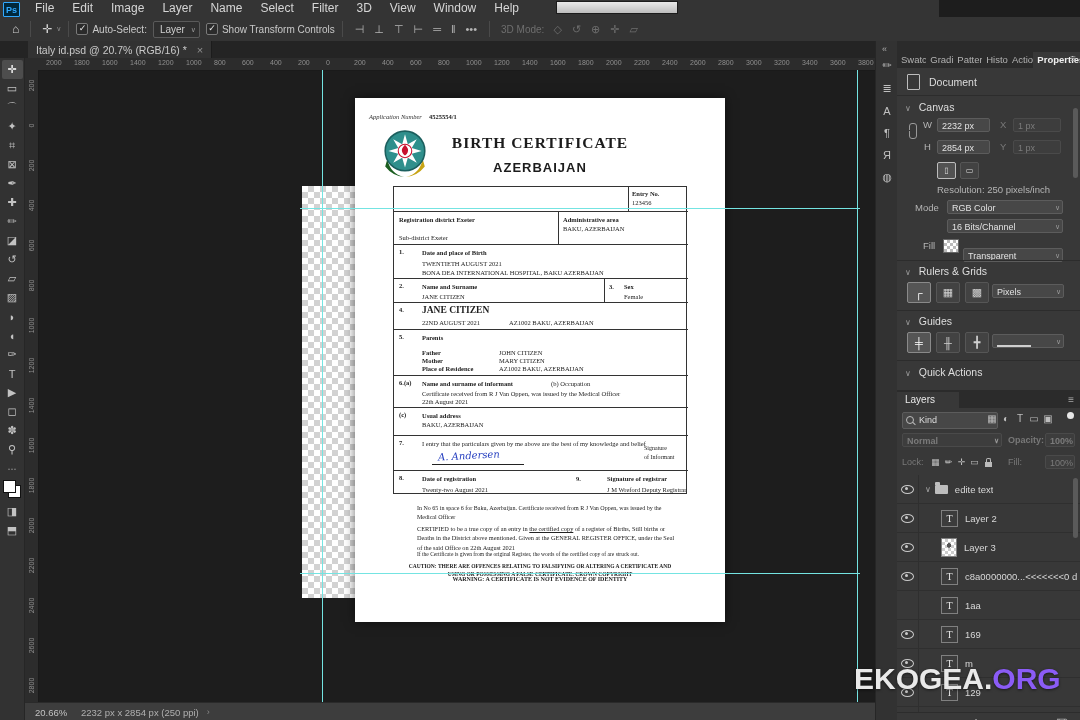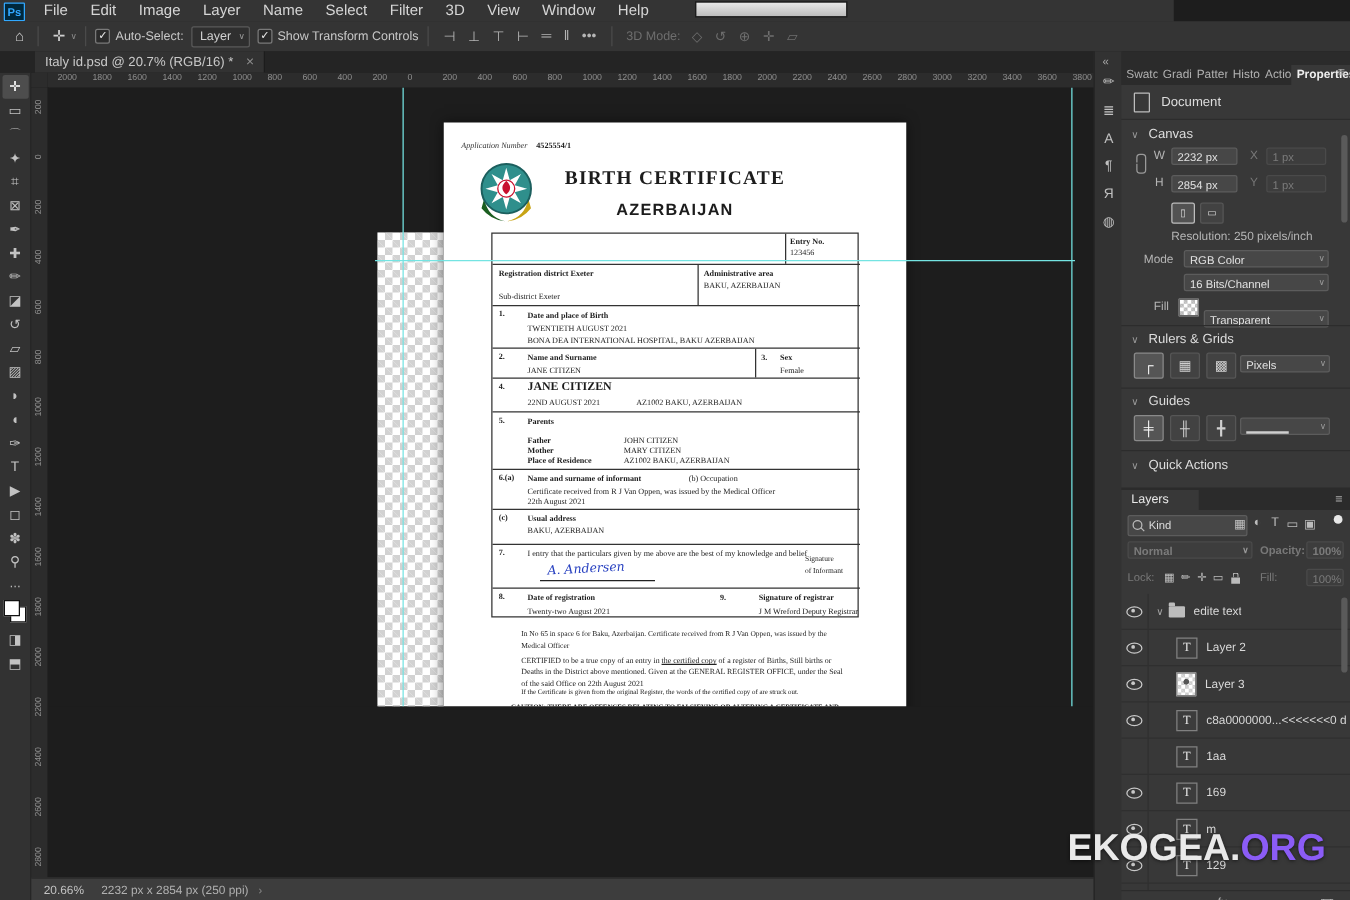--- a/index.html
+++ b/index.html
@@ -43,21 +43,21 @@
   #swatches .bg{position:absolute;right:0;bottom:0;width:11px;height:11px;background:#fff;border:1px solid #111;}
 
   
   #ruler-corner{left:25px;top:58px;width:13px;height:12px;background:#2c2c2c;border-right:1px solid #1a1a1a;border-bottom:1px solid #1a1a1a;z-index:4;}
   #ruler-top{left:38px;top:58px;width:837px;height:12px;background:#2c2c2c;border-bottom:1px solid #1a1a1a;z-index:4;overflow:hidden;}
   .rt-label{position:absolute;top:1px;color:#8f8f8f;font-size:7px;}
   #ruler-left{left:25px;top:70px;width:13px;height:632px;background:#2c2c2c;border-right:1px solid #1a1a1a;z-index:4;overflow:hidden;}
   .rl-label{position:absolute;left:-7px;color:#8f8f8f;font-size:7px;transform:rotate(-90deg);width:26px;text-align:center;}
 
   
-  #canvas{left:38px;top:70px;width:837px;height:495px;background:#1d1d1d;overflow:hidden;}
+  #canvas{left:38px;top:70px;width:837px;height:632px;background:#1d1d1d;overflow:hidden;}
   #checker{left:264px;top:116px;width:53px;height:412px;
     background-color:#fff;
     background-image:linear-gradient(45deg,#d2d2d2 25%,transparent 25%,transparent 75%,#d2d2d2 75%),
                      linear-gradient(45deg,#d2d2d2 25%,transparent 25%,transparent 75%,#d2d2d2 75%);
     background-size:12px 12px;background-position:0 0,6px 6px;}
   .guide-v{width:1px;background:#74e4e2;z-index:8;position:absolute;}
   .guide-h{height:1px;background:#74e4e2;z-index:8;position:absolute;}
 
   
   #page{left:317px;top:28px;width:370px;height:524px;background:#fff;box-shadow:0 0 10px rgba(0,0,0,.55);

